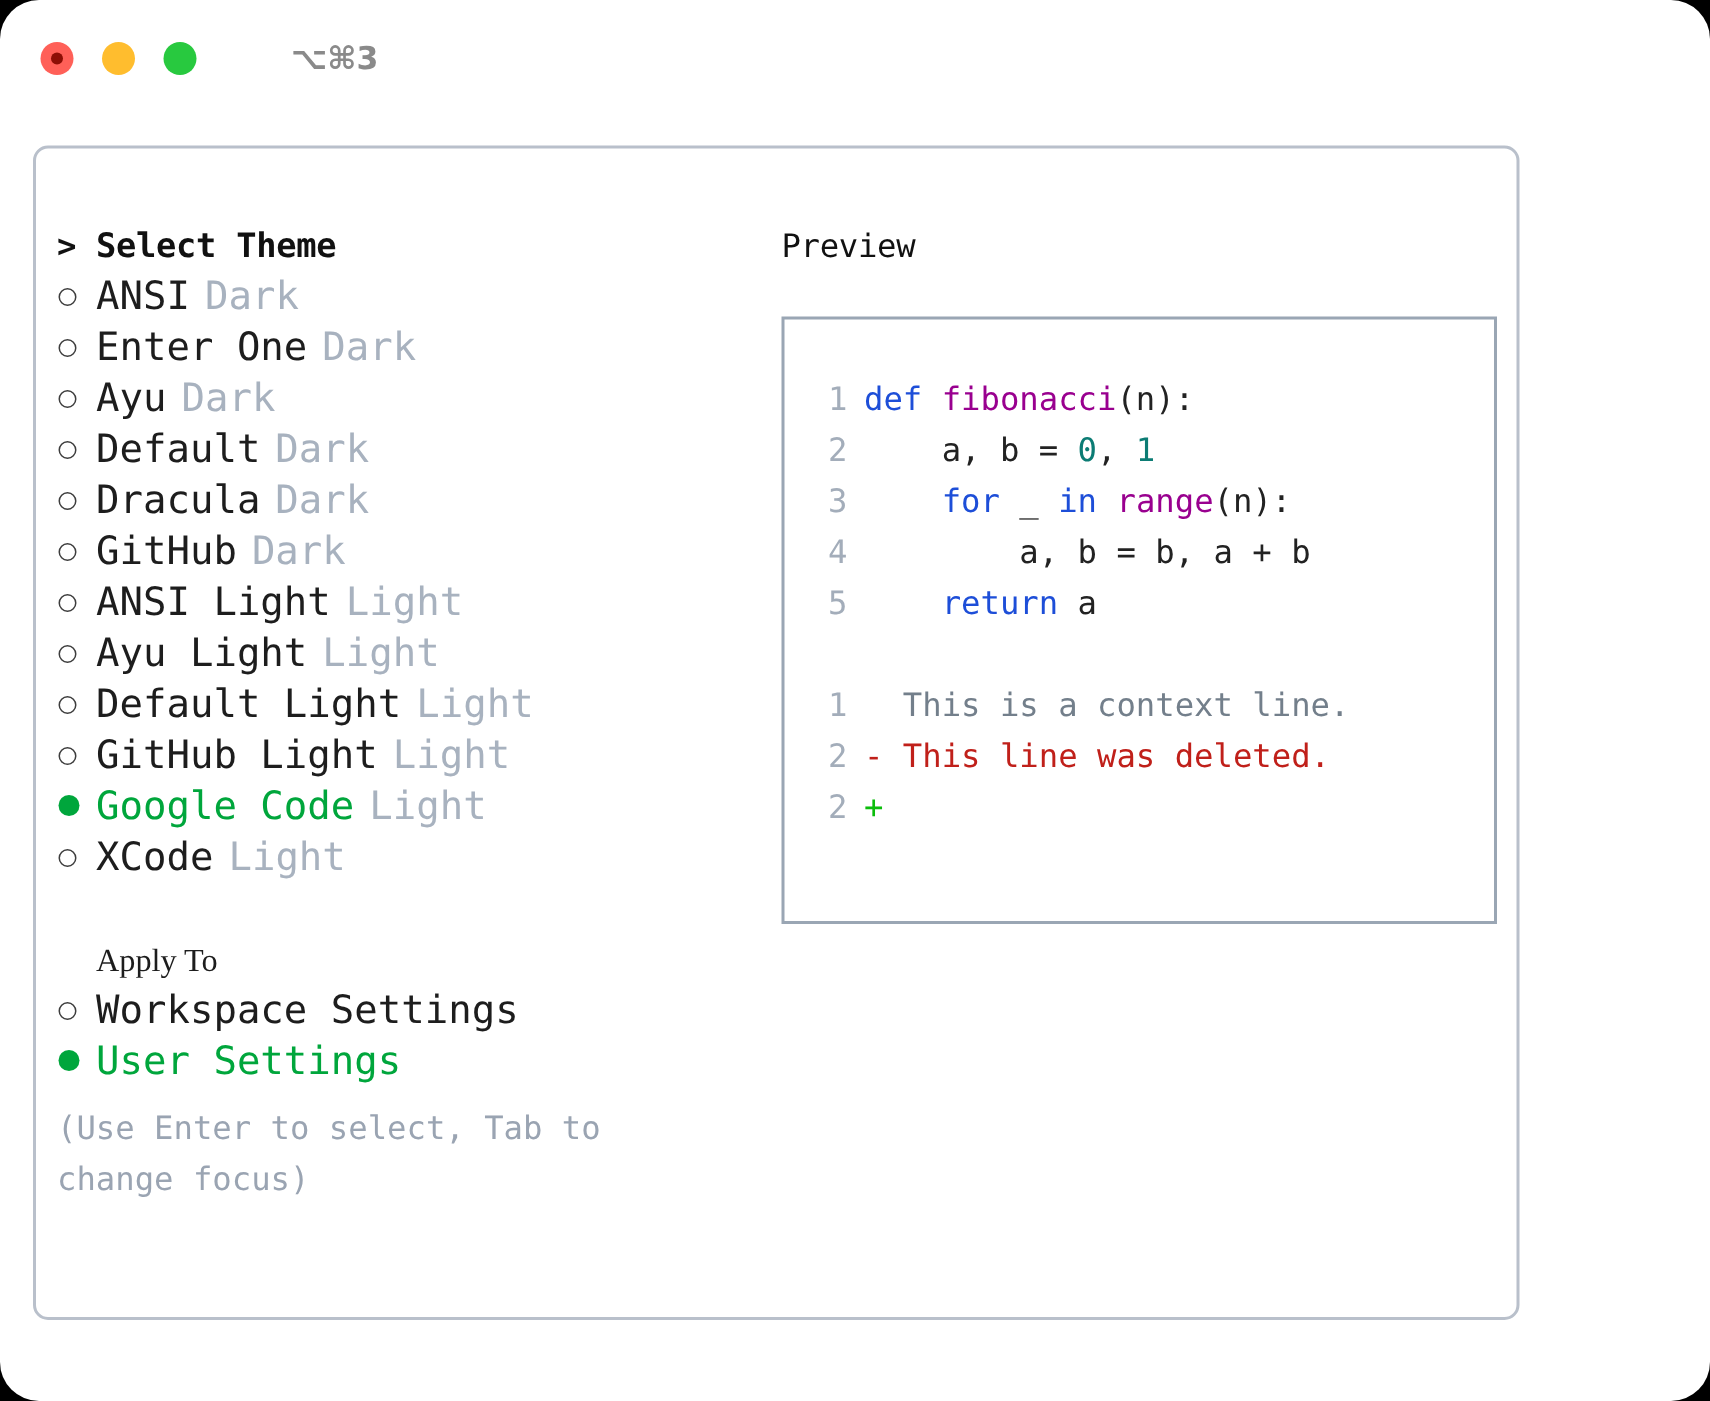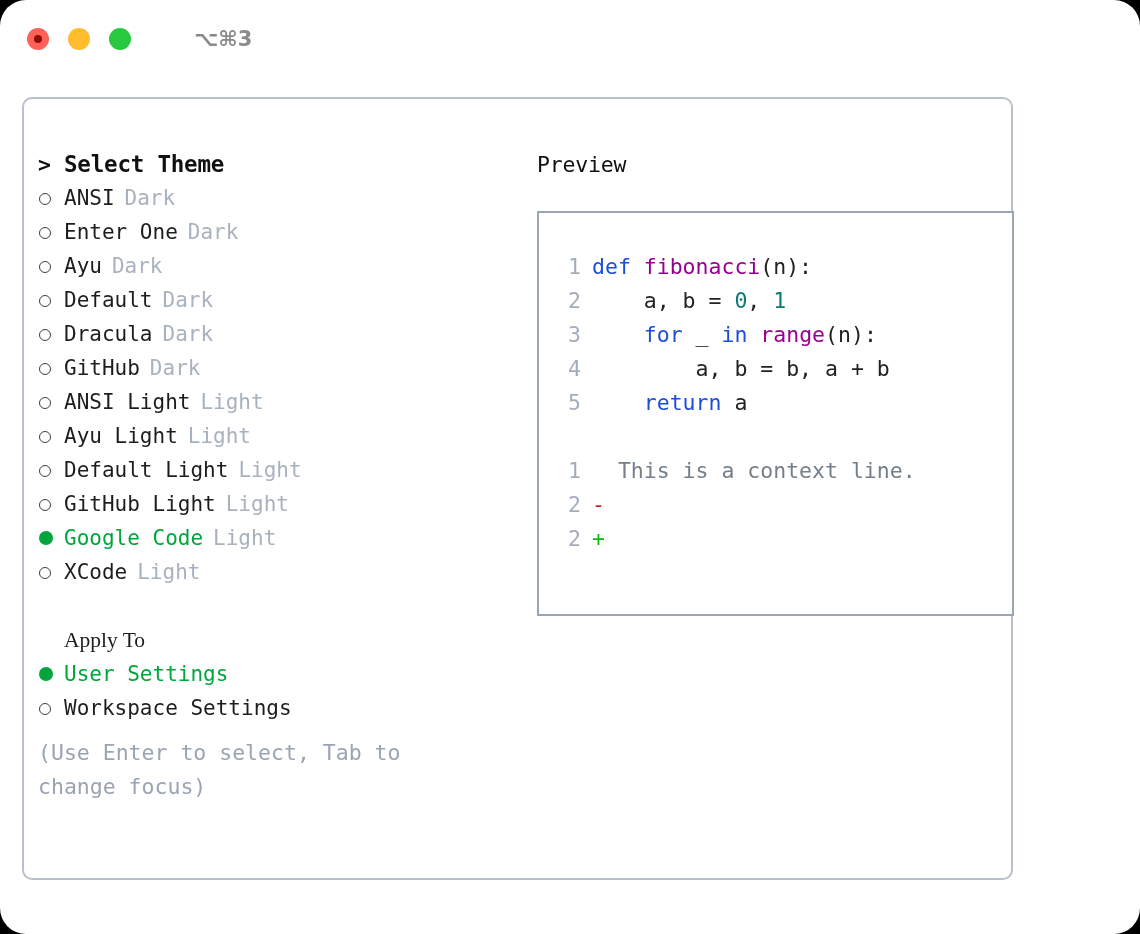--- a/index.html
+++ b/index.html
@@ -86,21 +86,21 @@
     position: absolute;
     left: 14px;
     top: 48px;
     width: 450px;
   }
 
   .row {
     height: 34px;
     display: flex;
     align-items: center;
-    font-size: 21px;
+    font-size: 26px;
     white-space: pre;
     color: #1d1d1d;
   }
 
   .header-row {
     font-weight: bold;
     font-size: 22.5px;
     color: #111111;
     letter-spacing: -0.2px;
   }
@@ -153,21 +153,21 @@
     font-size: 21.5px;
     color: #9aa4b2;
     line-height: 34px;
     width: 410px;
     white-space: pre-wrap;
   }
 
   
   .right-col {
     position: absolute;
-    left: 494px;
+    left: 478px;
     top: 48px;
     width: 500px;
     padding-left: 19px;
   }
   .preview-title {
     font-size: 21.5px;
     color: #111111;
     font-weight: normal;
     height: 34px;
     display: flex;
@@ -246,41 +246,41 @@
           <div class="row"><span class="marker"><span class="bullet-ring"></span></span><span class="theme-name">GitHub Light</span><span class="theme-kind">Light</span></div>
           <div class="row"><span class="marker"><span class="bullet-dot"></span></span><span class="theme-name selected">Google Code</span><span class="theme-kind">Light</span></div>
           <div class="row"><span class="marker"><span class="bullet-ring"></span></span><span class="theme-name">XCode</span><span class="theme-kind">Light</span></div>
         </div>
 
       <div class="spacer-row"></div>
 
       <div class="section-label">Apply To</div>
 
       <div id="apply-list">
+          <div class="row"><span class="marker"><span class="bullet-ring"></span></span><span class="theme-name">Workspace Settings</span></div>
           <div class="row"><span class="marker"><span class="bullet-dot"></span></span><span class="theme-name selected">User Settings</span></div>
-          <div class="row"><span class="marker"><span class="bullet-ring"></span></span><span class="theme-name">Workspace Settings</span></div>
         </div>
 
       <div class="hint">(Use Enter to select, Tab to
 change focus)</div>
     </div>
 
     <div class="right-col">
       <div class="preview-title">Preview</div>
       <div class="preview-box">
         <div id="code-block">
             <div class="code-line"><span class="ln">1</span><span class="kw">def </span><span class="fn">fibonacci</span><span class="pl">(n):</span></div>
             <div class="code-line"><span class="ln">2</span><span class="pl">    a, b = </span><span class="num">0</span><span class="pl">, </span><span class="num">1</span></div>
             <div class="code-line"><span class="ln">3</span><span class="pl">    </span><span class="kw">for</span><span class="pl"> _ </span><span class="kw">in</span><span class="pl"> </span><span class="fn">range</span><span class="pl">(n):</span></div>
             <div class="code-line"><span class="ln">4</span><span class="pl">        a, b = b, a + b</span></div>
             <div class="code-line"><span class="ln">5</span><span class="pl">    </span><span class="kw">return</span><span class="pl"> a</span></div>
           </div>
         <div class="gap-line"></div>
         <div id="diff-block">
             <div class="code-line"><span class="ln">1</span><span class="ctx"> </span><span class="ctx"> This is a context line.</span></div>
-            <div class="code-line"><span class="ln">2</span><span class="del">-</span></div>
+            <div class="code-line"><span class="ln">2</span><span class="del">-</span><span class="del"> This line was deleted.</span></div>
             <div class="code-line"><span class="ln">2</span><span class="add">+</span></div>
           </div>
       </div>
     </div>
 
   </div>
 </div>
 
 </body></html>

